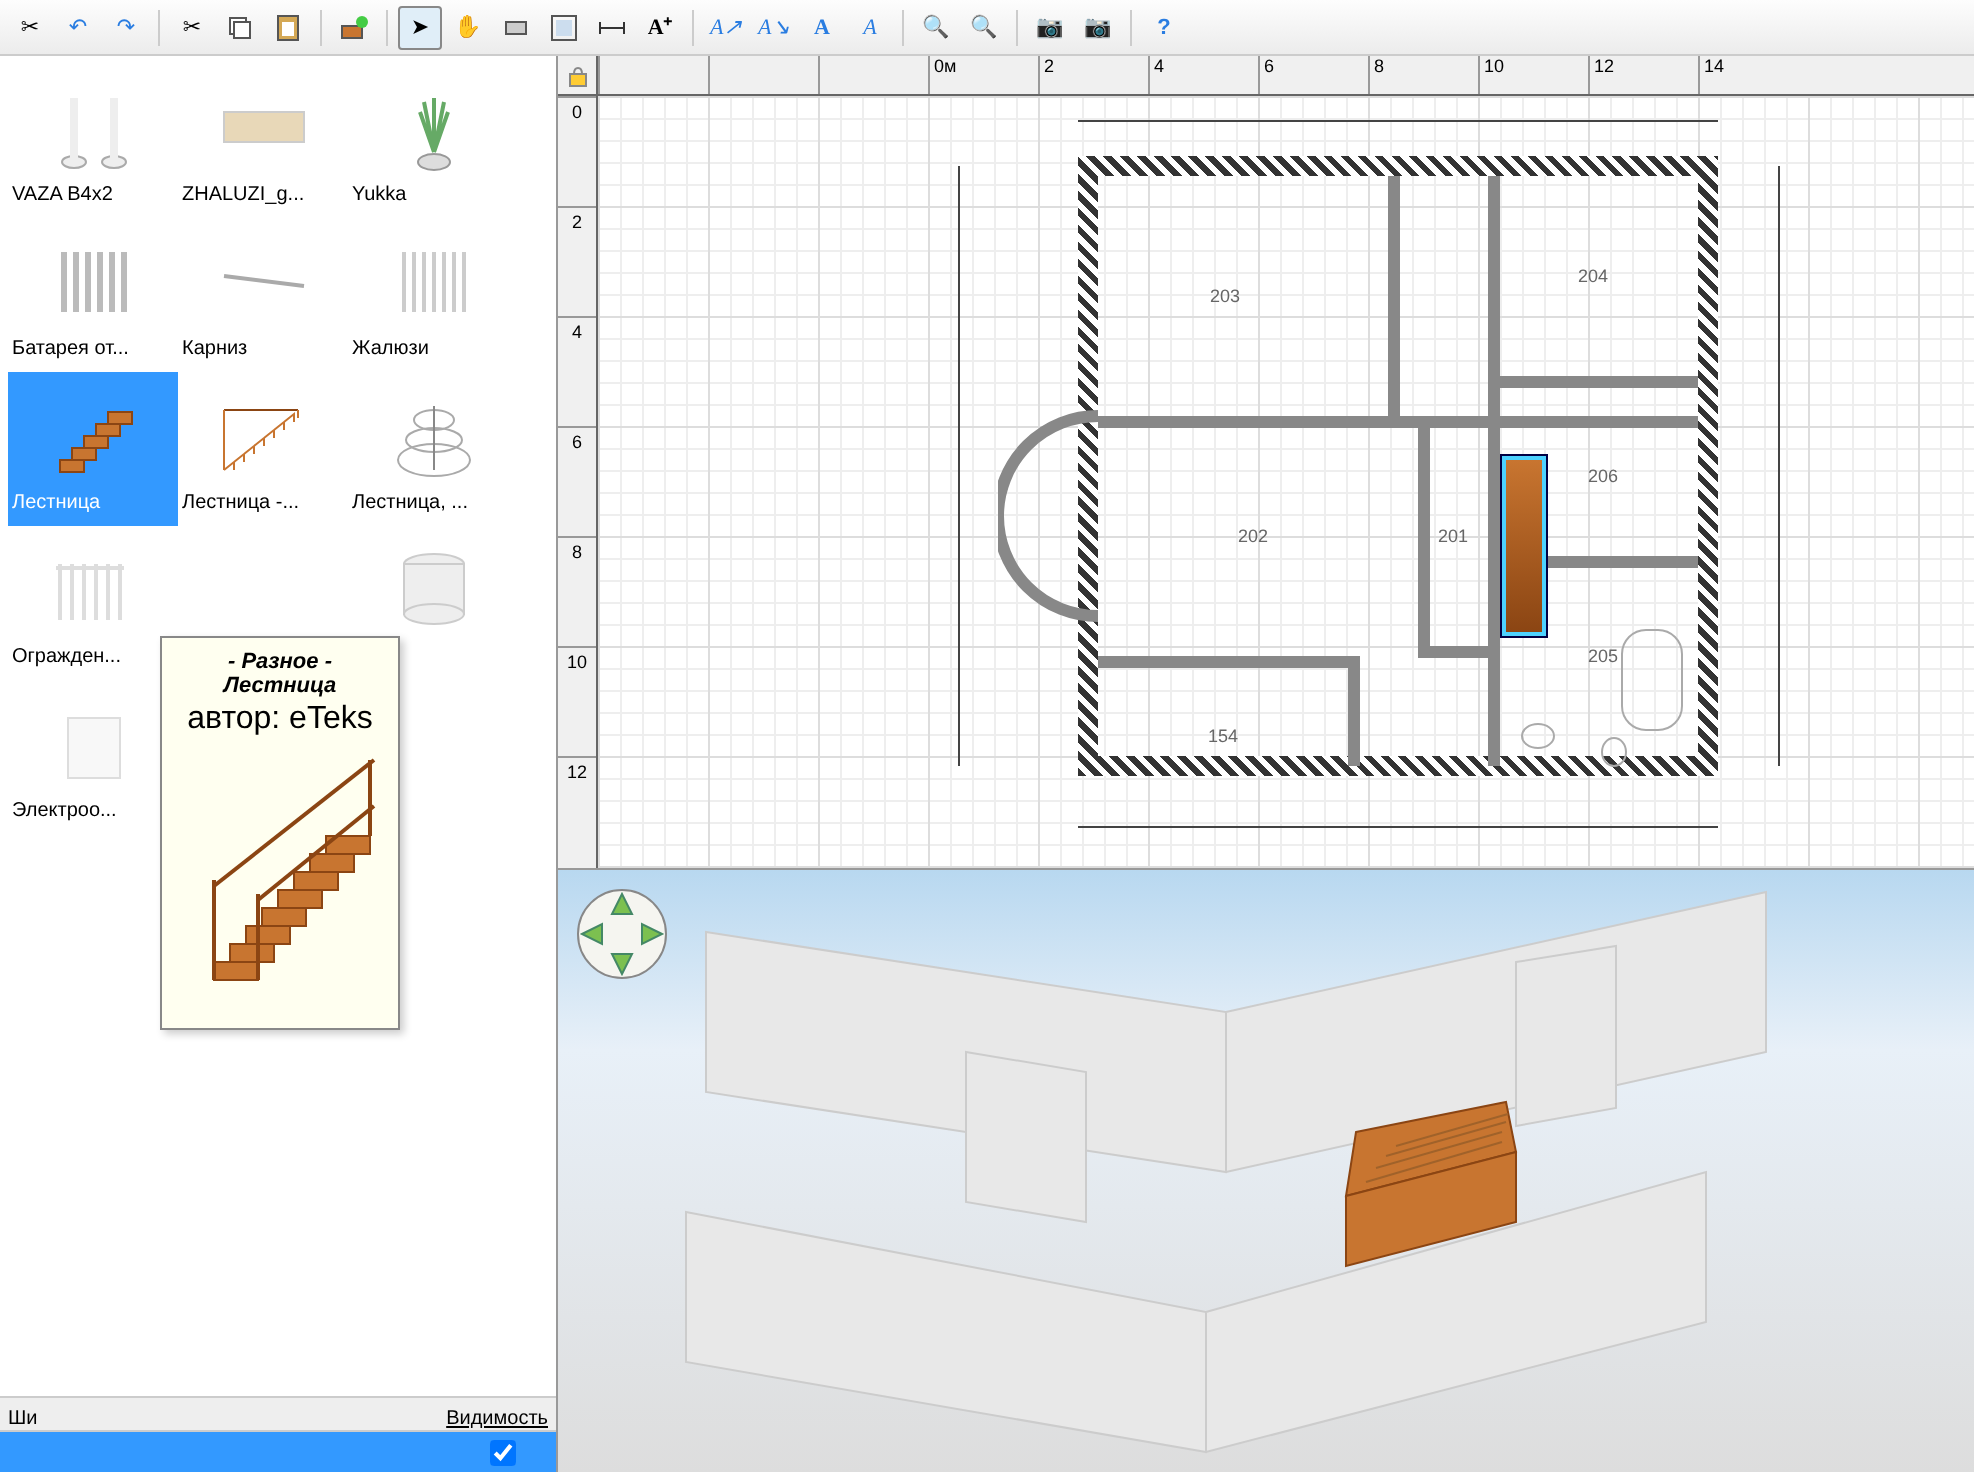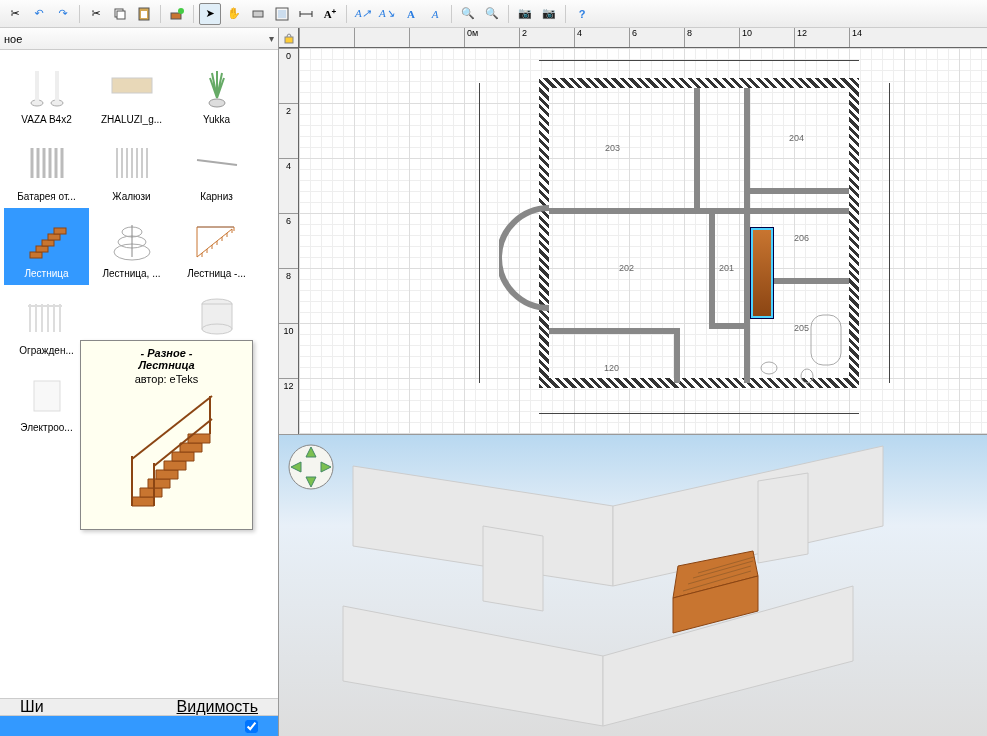--- a/index.html
+++ b/index.html
@@ -10,31 +10,31 @@
 .toolbar-sep { width: 1px; height: 18px; background: #ccc; margin: 0 3px; }
 
 .main { display: flex; height: 708px; }
 
 .left-panel { width: 279px; border-right: 1px solid #999; display: flex; flex-direction: column; background: #fff; }
 .category-bar { height: 22px; border-bottom: 1px solid #ccc; display: flex; align-items: center; padding: 0 4px; background: linear-gradient(#fdfdfd, #f0f0f0); }
 .category-bar .dropdown-btn { margin-left: auto; font-size: 10px; color: #555; cursor: pointer; }
 
 .furniture-grid { flex: 1; overflow-y: auto; padding: 4px; background: #fff; position: relative; }
 .furniture-row { display: flex; }
-.furniture-item { width: 85px; text-align: center; padding: 6px 2px; cursor: pointer; }
+.furniture-item { width: 85px; padding: 6px 2px; cursor: pointer; }
 .furniture-item.selected { background: #3399ff; color: #fff; }
 .furniture-item .thumb { width: 60px; height: 50px; margin: 0 auto 4px; display: flex; align-items: center; justify-content: center; }
 .furniture-item .label { font-size: 10px; white-space: nowrap; overflow: hidden; text-overflow: ellipsis; }
 
-.tooltip { position: absolute; left: 80px; top: 290px; width: 173px; background: #fffff0; border: 1px solid #888; padding: 6px; text-align: center; box-shadow: 2px 2px 4px rgba(0,0,0,0.2); z-index: 100; }
+.tooltip { position: absolute; left: 80px; top: 290px; width: 120px; background: #fffff0; border: 1px solid #888; padding: 6px; text-align: center; box-shadow: 2px 2px 4px rgba(0,0,0,0.2); z-index: 100; }
 .tooltip .tt-title { font-style: italic; font-weight: bold; font-size: 11px; }
-.tooltip .tt-author { font-size: 11px; margin-top: 2px; }
+.tooltip .tt-author { font-size: 16px; margin-top: 2px; }
 .tooltip svg { margin-top: 6px; }
 
-.props-header { height: 18px; background: #eee; border-top: 1px solid #ccc; border-bottom: 1px solid #ccc; display: flex; align-items: center; font-size: 16px; padding: 0 20px; }
+.props-header { height: 18px; background: #eee; border-top: 1px solid #ccc; border-bottom: 1px solid #ccc; display: flex; align-items: flex-end; font-size: 10px; padding: 0 4px; }
 .props-header span:last-child { margin-left: auto; text-decoration: underline; }
 .props-row { height: 20px; background: #3399ff; display: flex; align-items: center; justify-content: flex-end; padding: 0 20px; }
 .props-row input[type=checkbox] { }
 
 .right-panel { flex: 1; display: flex; flex-direction: column; }
 
 .plan-area { height: 406px; position: relative; background: #fff; overflow: hidden; }
 .ruler-h { position: absolute; left: 20px; top: 0; right: 0; height: 20px; background: #f0f0f0; border-bottom: 1px solid #666; display: flex; font-size: 9px; }
 .ruler-h .tick { flex: 0 0 55px; border-left: 1px solid #999; padding-left: 2px; display:flex; align-items:flex-start; }
 .ruler-v { position: absolute; left: 0; top: 20px; width: 20px; bottom: 0; background: #f0f0f0; border-right: 1px solid #666; }
@@ -122,24 +122,20 @@
   <div class="toolbar-sep"></div>
   <div class="toolbar-btn">📷</div>
   <div class="toolbar-btn">📷</div>
   <div class="toolbar-sep"></div>
   <div class="toolbar-btn" style="color:#2a7de1;font-weight:bold">?</div>
 </div>
 
 <div class="main">
 
   <div class="left-panel">
-    <div class="category-bar">
-      <span>ное</span>
-      <span class="dropdown-btn">▾</span>
-    </div>
 
     <div class="furniture-grid">
 
       <div class="furniture-row">
         <div class="furniture-item">
           <div class="thumb">
               <svg width="50" height="45">
                 <ellipse cx="15" cy="40" rx="6" ry="3" fill="#eee" stroke="#aaa"></ellipse>
                 <rect x="13" y="8" width="4" height="32" fill="#eee"></rect>
                 <ellipse cx="35" cy="40" rx="6" ry="3" fill="#eee" stroke="#aaa"></ellipse>
@@ -175,85 +171,85 @@
                   <line x1="10" y1="8" x2="10" y2="38"></line>
                   <line x1="16" y1="8" x2="16" y2="38"></line>
                   <line x1="22" y1="8" x2="22" y2="38"></line>
                   <line x1="28" y1="8" x2="28" y2="38"></line>
                   <line x1="34" y1="8" x2="34" y2="38"></line>
                   <line x1="40" y1="8" x2="40" y2="38"></line>
                 </g>
               </svg>
             </div>
           <div class="label">Батарея от...</div>
+        </div>
+        <div class="furniture-item">
+          <div class="thumb">
+              <svg width="50" height="45">
+                <line x1="5" y1="20" x2="45" y2="25" stroke="#aaa" stroke-width="2"></line>
+              </svg>
+            </div>
+          <div class="label">Карниз</div>
         </div>
         <div class="furniture-item">
           <div class="thumb">
               <svg width="50" height="45">
                 <g stroke="#ccc" stroke-width="2">
                   <line x1="10" y1="8" x2="10" y2="38"></line>
                   <line x1="15" y1="8" x2="15" y2="38"></line>
                   <line x1="20" y1="8" x2="20" y2="38"></line>
                   <line x1="25" y1="8" x2="25" y2="38"></line>
                   <line x1="30" y1="8" x2="30" y2="38"></line>
                   <line x1="35" y1="8" x2="35" y2="38"></line>
                   <line x1="40" y1="8" x2="40" y2="38"></line>
                 </g>
               </svg>
             </div>
           <div class="label">Жалюзи</div>
         </div>
-        <div class="furniture-item">
-          <div class="thumb">
-              <svg width="50" height="45">
-                <line x1="5" y1="20" x2="45" y2="25" stroke="#aaa" stroke-width="2"></line>
-              </svg>
-            </div>
-          <div class="label">Карниз</div>
-        </div>
       </div>
 
       <div class="furniture-row">
         <div class="furniture-item selected">
           <div class="thumb">
               <svg width="50" height="45">
                 <g fill="#c87530" stroke="#8b4513">
                   <rect x="8" y="35" width="12" height="6"></rect>
                   <rect x="14" y="29" width="12" height="6"></rect>
                   <rect x="20" y="23" width="12" height="6"></rect>
                   <rect x="26" y="17" width="12" height="6"></rect>
                   <rect x="32" y="11" width="12" height="6"></rect>
                 </g>
               </svg>
             </div>
           <div class="label">Лестница</div>
         </div>
         <div class="furniture-item">
           <div class="thumb">
               <svg width="50" height="45">
-                <ellipse cx="25" cy="35" rx="18" ry="8" fill="none" stroke="#aaa"></ellipse>
-                <ellipse cx="25" cy="25" rx="14" ry="6" fill="none" stroke="#aaa"></ellipse>
-                <ellipse cx="25" cy="15" rx="10" ry="5" fill="none" stroke="#aaa"></ellipse>
-                <line x1="25" y1="8" x2="25" y2="40" stroke="#888"></line>
-              </svg>
-            </div>
-          <div class="label">Лестница, ...</div>
-        </div>
-        <div class="furniture-item">
-          <div class="thumb">
-              <svg width="50" height="45">
                 <g stroke="#c87530" stroke-width="1">
                   <path d="M5 40 L10 36 L10 40 M10 36 L15 32 L15 36 M15 32 L20 28 L20 32 M20 28 L25 24 L25 28 M25 24 L30 20 L30 24 M30 20 L35 16 L35 20 M35 16 L40 12 L40 16" fill="none"></path>
                   <line x1="5" y1="10" x2="42" y2="10" stroke="#8b4513"></line>
                   <line x1="5" y1="10" x2="5" y2="40"></line>
                   <line x1="42" y1="10" x2="42" y2="14"></line>
                 </g>
               </svg>
             </div>
           <div class="label">Лестница -...</div>
+        </div>
+        <div class="furniture-item">
+          <div class="thumb">
+              <svg width="50" height="45">
+                <ellipse cx="25" cy="35" rx="18" ry="8" fill="none" stroke="#aaa"></ellipse>
+                <ellipse cx="25" cy="25" rx="14" ry="6" fill="none" stroke="#aaa"></ellipse>
+                <ellipse cx="25" cy="15" rx="10" ry="5" fill="none" stroke="#aaa"></ellipse>
+                <line x1="25" y1="8" x2="25" y2="40" stroke="#888"></line>
+              </svg>
+            </div>
+          <div class="label">Лестница, ...</div>
         </div>
       </div>
 
       <div class="furniture-row">
         <div class="furniture-item">
           <div class="thumb">
               <svg width="50" height="45">
                 <g stroke="#ddd" stroke-width="2">
                   <line x1="8" y1="10" x2="8" y2="38"></line>
                   <line x1="14" y1="10" x2="14" y2="38"></line>
@@ -377,21 +373,21 @@
           <svg style="position:absolute;left:100px;top:150px" width="60" height="120">
               <path d="M50 10 A 50 50 0 0 0 50 110" fill="none" stroke="#888" stroke-width="6"></path>
             </svg>
 
           <div class="room-label" style="left:206px;top:95px">203</div>
           <div class="room-label" style="left:390px;top:85px">204</div>
           <div class="room-label" style="left:220px;top:215px">202</div>
           <div class="room-label" style="left:320px;top:215px">201</div>
           <div class="room-label" style="left:395px;top:185px">206</div>
           <div class="room-label" style="left:395px;top:275px">205</div>
-          <div class="room-label" style="left:205px;top:315px">120</div>
+          <div class="room-label" style="left:205px;top:315px">154</div>
 
           <div class="stair-obj" style="left:352px;top:180px;width:22px;height:90px"></div>
 
           <svg style="position:absolute;left:410px;top:265px" width="35" height="55">
               <rect x="2" y="2" width="30" height="50" rx="12" fill="none" stroke="#aaa"></rect>
             </svg>
           <svg style="position:absolute;left:360px;top:310px" width="20" height="20">
               <ellipse cx="10" cy="10" rx="8" ry="6" fill="none" stroke="#aaa"></ellipse>
             </svg>
           <svg style="position:absolute;left:400px;top:320px" width="16" height="16">

